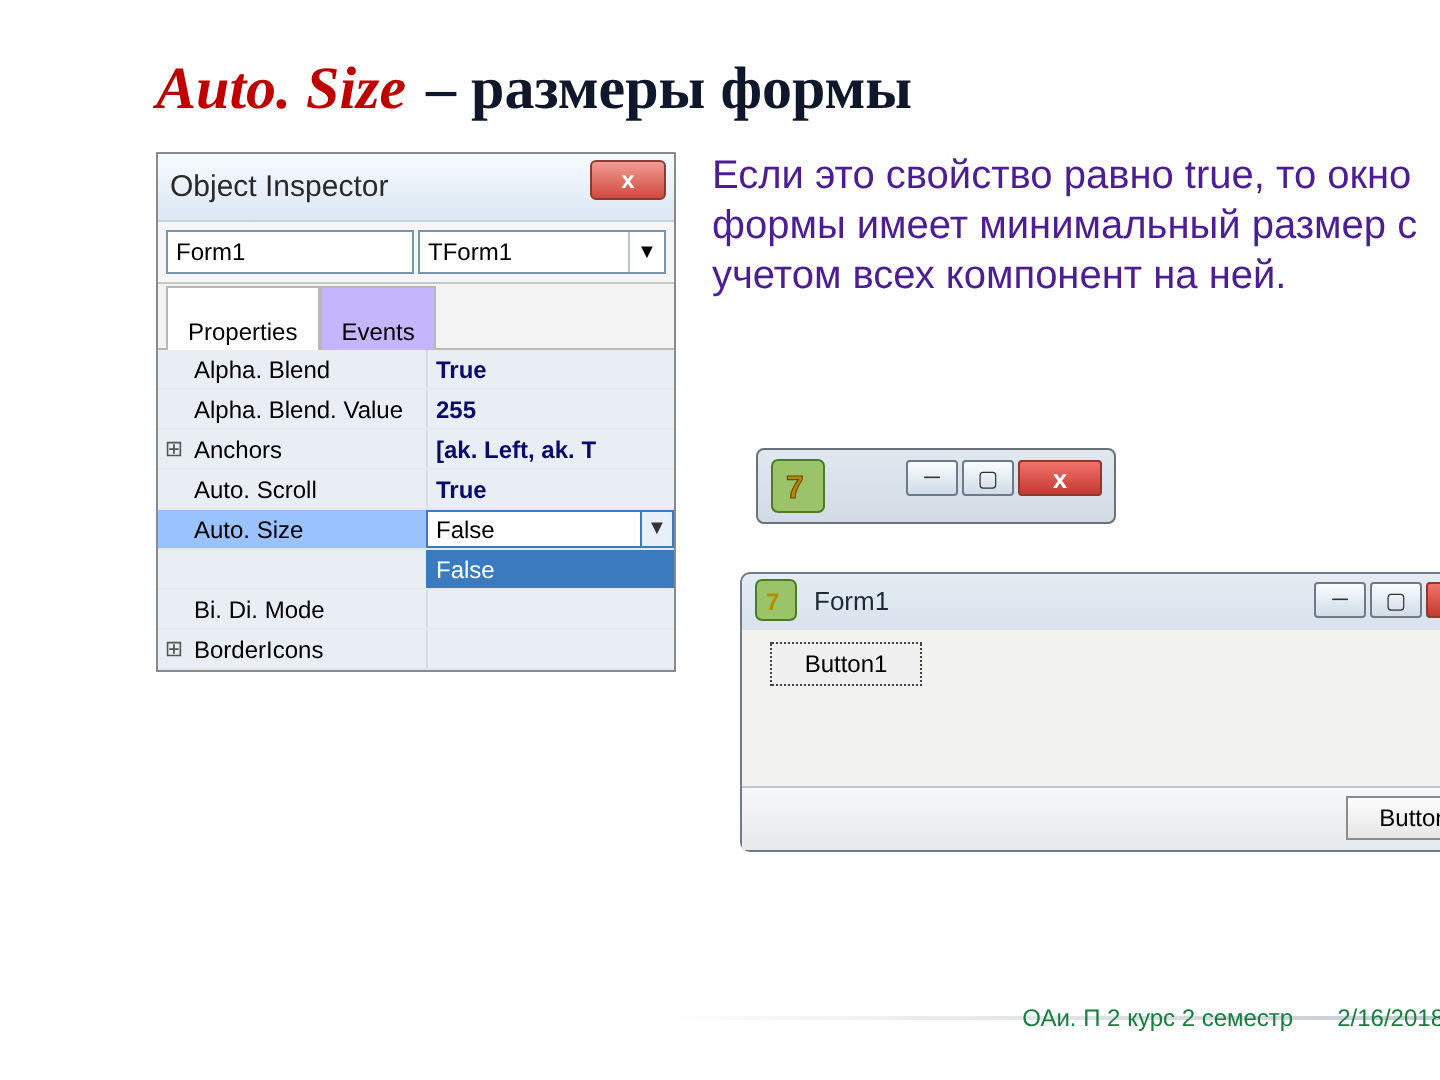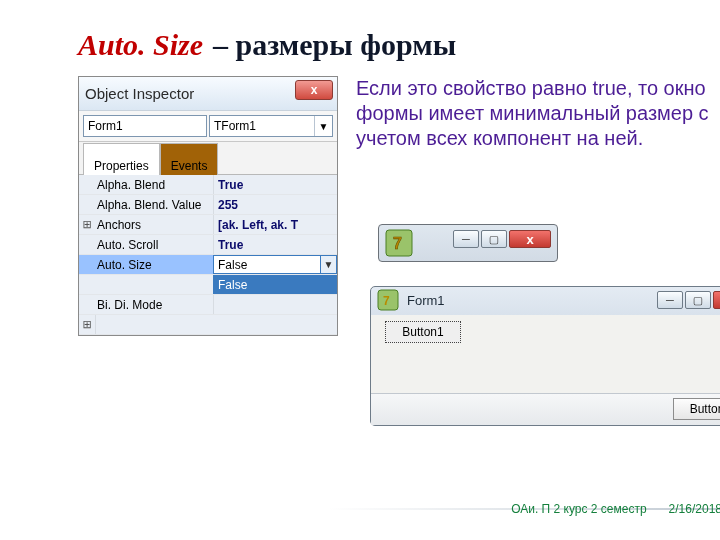--- a/index.html
+++ b/index.html
@@ -13,21 +13,21 @@
   .inspector { position: absolute; left: 0; top: 0; width: 260px; }
   .vista-window { border: 1px solid #8a8a8a; background: #e9eef5; font-family: Tahoma, sans-serif; }
   .vista-titlebar { background: linear-gradient(#f7fbff, #dbe7f3); height: 34px; display: flex; align-items: center; padding: 0 6px; border-bottom: 1px solid #c8d2dc; position: relative; }
   .vista-titlebar .caption { font-size: 15px; color: #2a2a2a; }
   .vista-close { position: absolute; right: 4px; top: 3px; width: 38px; height: 20px; background: linear-gradient(#f29a93,#d04a3f); border: 1px solid #8b3b34; border-radius: 3px; color: #fff; display:flex; align-items:center; justify-content:center; font-size:12px; font-weight:bold; }
   .combo-row { display:flex; gap:2px; padding:4px; background:#f6f6f6; border-bottom:1px solid #c8c8c8; }
   .combo { flex:1; height:22px; border:1px solid #7d96b0; background:#fff; display:flex; align-items:center; padding:0 4px; font-size:12px; position:relative; }
   .combo .arrow { position:absolute; right:0; top:0; bottom:0; width:18px; border-left:1px solid #b8c4d2; display:flex; align-items:center; justify-content:center; }
   .tabs { display:flex; background:#f3f3f3; border-bottom:1px solid #b8b8b8; font-size:12px; padding-left:4px; }
   .tab { padding:15px 10px 2px 10px; border:1px solid #b8b8b8; border-bottom:none; margin-right:0; background:#fff; position:relative; top:1px; }
-  .tab.inactive { background:#a16207; }
+  .tab.inactive { background:#c4b5fd; }
   .grid { font-size:12px; }
   .grid-row { display:flex; height:20px; border-bottom:1px solid #e3e6ea; }
   .grid-row .exp { width:16px; display:flex; align-items:center; justify-content:center; color:#555; font-size:11px; }
   .grid-row .name { width:118px; display:flex; align-items:center; padding-left:2px; color:#000; }
   .grid-row .val { flex:1; display:flex; align-items:center; padding-left:4px; font-weight:bold; color:#0b0b6b; border-left:1px solid #d7dce2; }
   .grid-row.selected .name { background:#99c2ff; }
   .grid-row.selected .exp { background:#99c2ff; }
   .edit-cell { flex:1; display:flex; align-items:center; border:1px solid #3a7abf; background:#fff; font-weight:normal; position:relative; padding-left:4px; }
   .edit-cell.sel { background:#3a7abf; color:#fff; }
   .edit-cell .arrow { position:absolute; right:0; top:0; bottom:0; width:16px; border-left:1px solid #3a7abf; background:#e7eff8; color:#333; display:flex; align-items:center; justify-content:center; }
@@ -119,20 +119,21 @@
           <span class="name"></span>
           <span class="edit-cell sel">False</span>
         </div>
         <div class="grid-row">
             <span class="exp"></span>
             <span class="name">Bi. Di. Mode</span>
             <span class="val"></span>
           </div>
         <div class="grid-row">
             <span class="exp">⊞</span>
+            <span class="name">BorderIcons</span>
             <span class="val"></span>
           </div>
       </div>
     </div>
 
     <div class="small-window sw1">
       <div class="d7-icon">
         <svg class="d7-svg" viewBox="0 0 28 28">
           <rect x="1" y="1" width="26" height="26" rx="3" fill="#9ac36a" stroke="#4a7e24"></rect>
           <text x="8" y="20" font-size="16" font-weight="bold" fill="#b88b00" stroke="#6b4a00" stroke-width="0.6">7</text>

